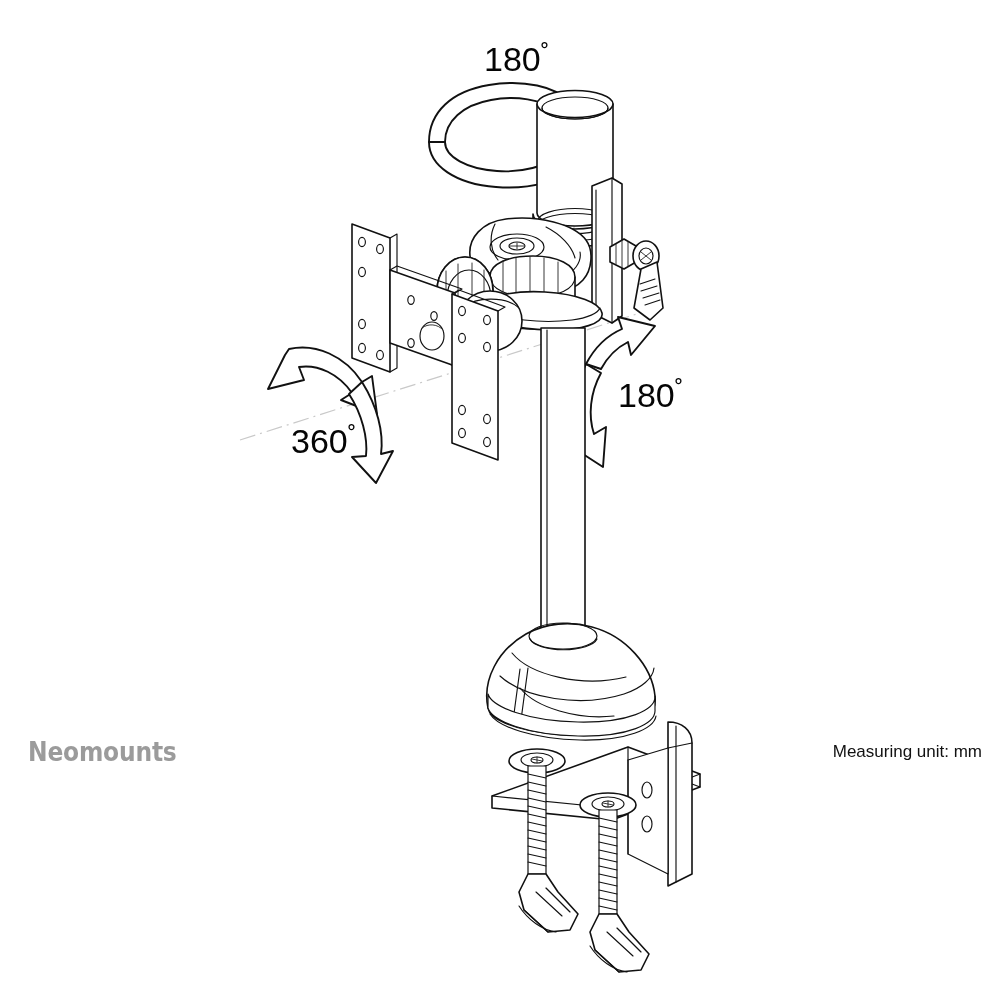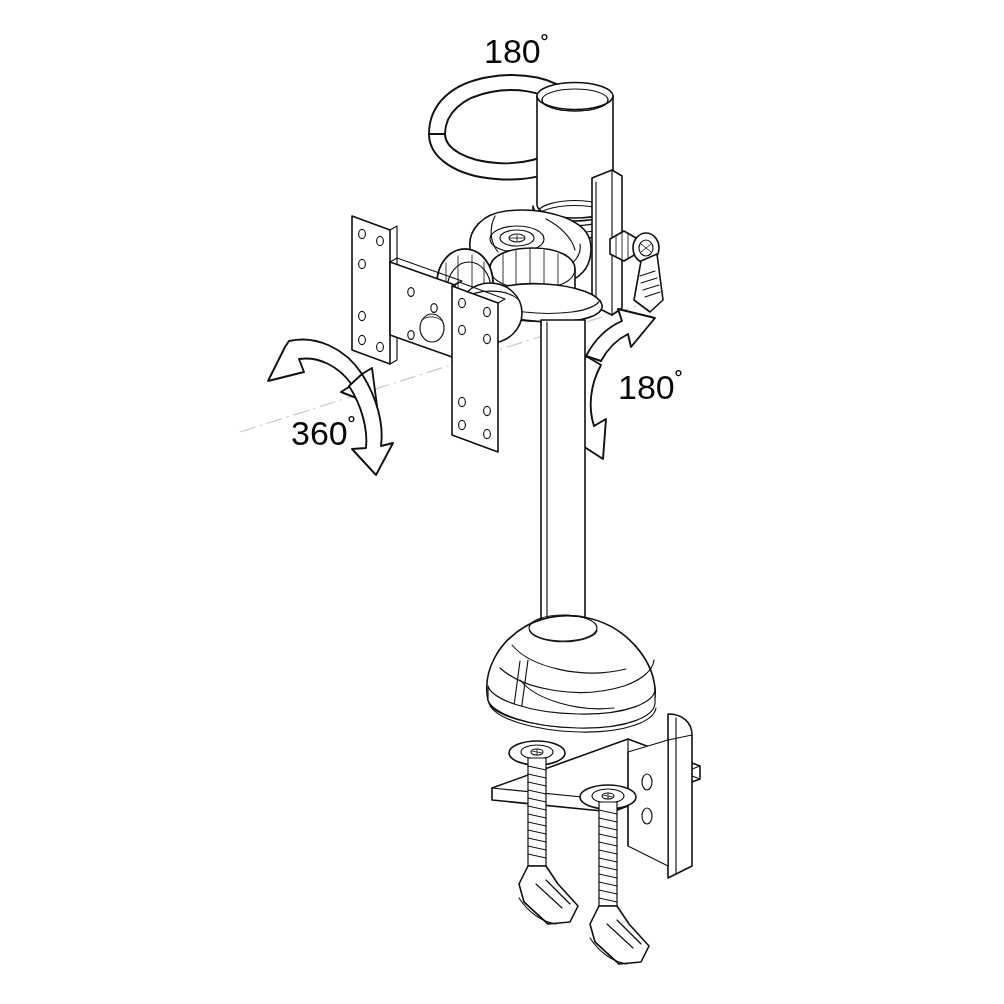--- a/index.html
+++ b/index.html
@@ -14,20 +14,21 @@
     overflow: hidden;
     font-family: "Liberation Sans", sans-serif;
     position: relative;
   }
   #sheet {
     position: absolute;
     inset: 0;
     width: 1004px;
     height: 795px;
     background: #ffffff;
+    margin-top: 8px;
   }
   #drawing {
     position: absolute;
     left: 0;
     top: 0;
     width: 1004px;
     height: 1004px;
     display: block;
   }
   .footer {
@@ -415,14 +416,18 @@
       </text>
     </g>
     <g>
       <text class="anglelabel" x="618" y="399">
         <tspan>180</tspan><tspan class="degsym" dy="-8">˚</tspan>
       </text>
     </g>
 
   </svg>
 
+  <div class="footer">
+    <div class="brand">Neomounts</div>
+    <div class="unit">Measuring unit: mm</div>
+  </div>
 
 </div>
 
 </body></html>

